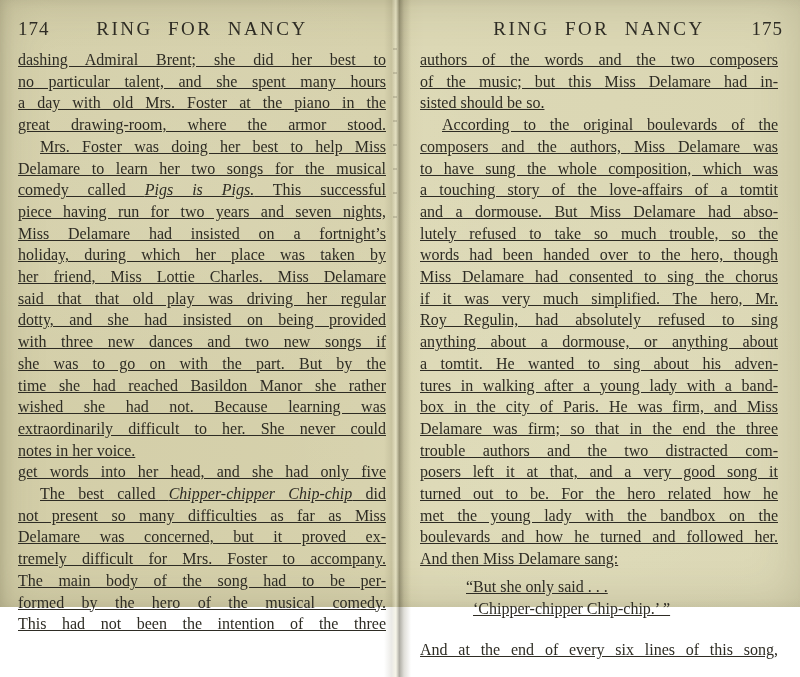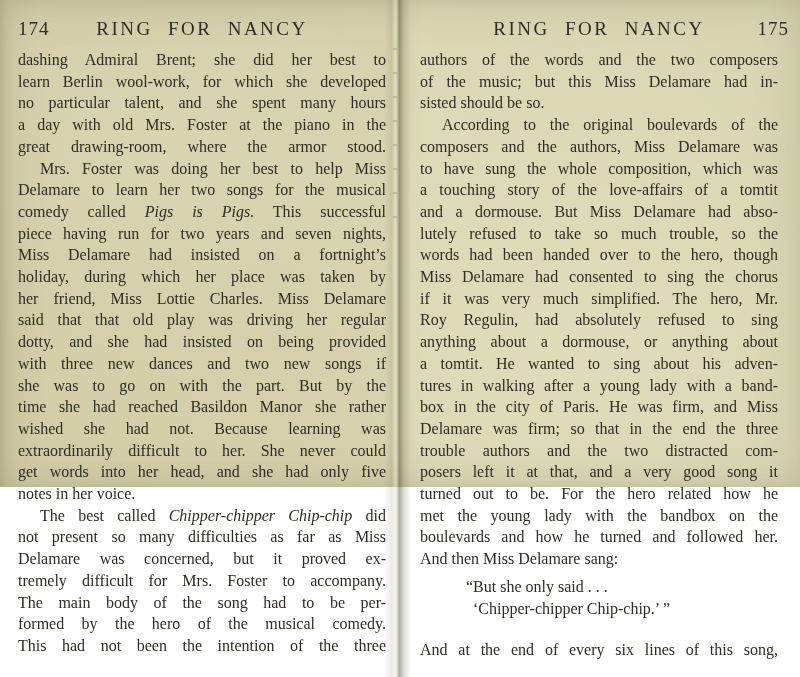--- a/index.html
+++ b/index.html
@@ -6,21 +6,21 @@
     margin: 0;
     padding: 0;
     width: 800px;
     height: 677px;
     overflow: hidden;
     font-family: "Liberation Serif", "DejaVu Serif", serif;
   }
   .spread {
     position: relative;
     width: 800px;
-    height: 487px;
+    height: 607px;
     background:
       radial-gradient(ellipse 600px 400px at 20% 30%, rgba(255,255,240,0.10), rgba(0,0,0,0) 60%),
       radial-gradient(ellipse 500px 500px at 75% 70%, rgba(255,255,235,0.12), rgba(0,0,0,0) 65%),
       radial-gradient(ellipse 900px 700px at 50% 50%, rgba(0,0,0,0) 60%, rgba(95,90,60,0.14) 100%),
       linear-gradient(to right, #d3cea8 0%, #d6d1ac 46%, #d6d1ac 49%, #dcd8b5 53%, #dad6b3 100%);
     box-shadow: inset 0 0 46px rgba(90,85,55,0.22), inset 6px 0 14px -6px rgba(60,55,35,0.22);
     color: #2e2c24;
   }
   .gutter {
     position: absolute;
@@ -44,36 +44,37 @@
     opacity: .5;
     pointer-events: none;
   }
   .folio {
     position: absolute;
     top: 18px;
     font-size: 19px;
     letter-spacing: 1px;
   }
   .folio-left  { left: 18px; }
-  .folio-right { right: 11px; }
+  .folio-right { right: 17px; }
   .running-head {
     position: absolute;
     top: 18px;
     font-size: 19px;
     text-align: center;
     letter-spacing: 2.5px;
     word-spacing: 8px;
   }
   .head-left  { left: 18px;  width: 368px; }
   .head-right { left: 420px; width: 358px; }
   .page-body {
     position: absolute;
     top: 49px;
     font-size: 16px;
     line-height: 21.7px;
+    text-decoration: underline;
   }
   .body-left  { left: 18px;  width: 368px; }
   .body-right { left: 420px; width: 358px; }
   .line {
     text-align: justify;
     text-align-last: justify;
   }
   .line.pend {
     text-align: right;
     text-align-last: left;
@@ -87,40 +88,39 @@
 </head>
 <body>
 
 <div class="spread">
 
   <div>
     <div class="folio folio-left">174</div>
     <div class="running-head head-left">RING FOR NANCY</div>
     <div class="page-body body-left">
         <div class="line"><span>dashing Admiral Brent; she did her best to</span></div>
-        <div class="line"><span>learn Berlin wool-work, for which she developed</span></div>
         <div class="line"><span>no particular talent, and she spent many hours</span></div>
         <div class="line"><span>a day with old Mrs. Foster at the piano in the</span></div>
         <div class="line"><span>great drawing-room, where the armor stood.</span></div>
         <div class="line pind"><span>Mrs. Foster was doing her best to help Miss</span></div>
         <div class="line"><span>Delamare to learn her two songs for the musical</span></div>
         <div class="line"><span>comedy called </span><i>Pigs is Pigs.</i><span> This successful</span></div>
         <div class="line"><span>piece having run for two years and seven nights,</span></div>
         <div class="line"><span>Miss Delamare had insisted on a fortnight’s</span></div>
         <div class="line"><span>holiday, during which her place was taken by</span></div>
         <div class="line"><span>her friend, Miss Lottie Charles. Miss Delamare</span></div>
         <div class="line"><span>said that that old play was driving her regular</span></div>
         <div class="line"><span>dotty, and she had insisted on being provided</span></div>
         <div class="line"><span>with three new dances and two new songs if</span></div>
         <div class="line"><span>she was to go on with the part. But by the</span></div>
         <div class="line"><span>time she had reached Basildon Manor she rather</span></div>
         <div class="line"><span>wished she had not. Because learning was</span></div>
         <div class="line"><span>extraordinarily difficult to her. She never could</span></div>
+        <div class="line pend"><span>notes in her voice.</span></div>
         <div class="line"><span>get words into her head, and she had only five</span></div>
-        <div class="line pend"><span>notes in her voice.</span></div>
         <div class="line pind"><span>The best called </span><i>Chipper-chipper Chip-chip</i><span> did</span></div>
         <div class="line"><span>not present so many difficulties as far as Miss</span></div>
         <div class="line"><span>Delamare was concerned, but it proved ex-</span></div>
         <div class="line"><span>tremely difficult for Mrs. Foster to accompany.</span></div>
         <div class="line"><span>The main body of the song had to be per-</span></div>
         <div class="line"><span>formed by the hero of the musical comedy.</span></div>
         <div class="line"><span>This had not been the intention of the three</span></div>
       </div>
   </div>
 

